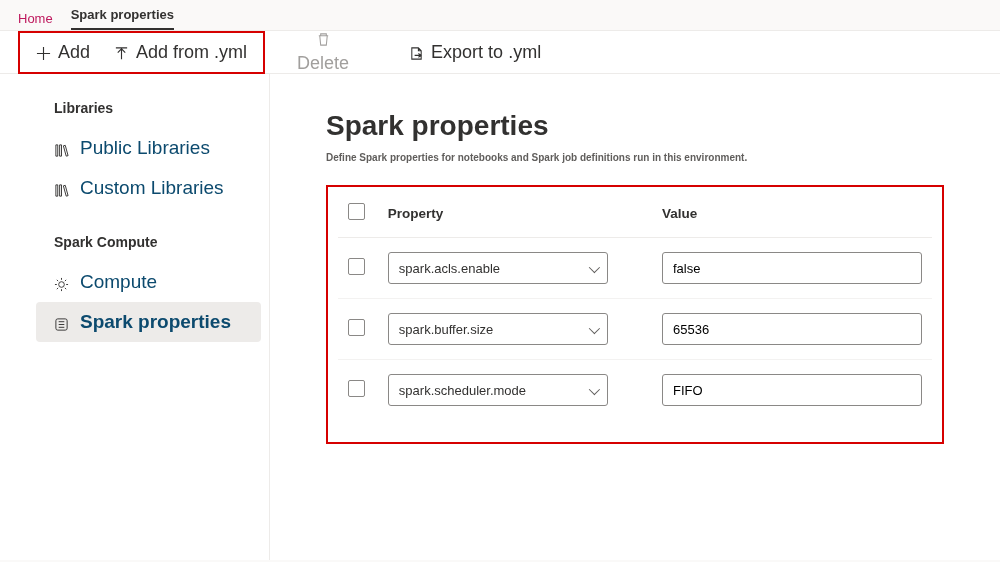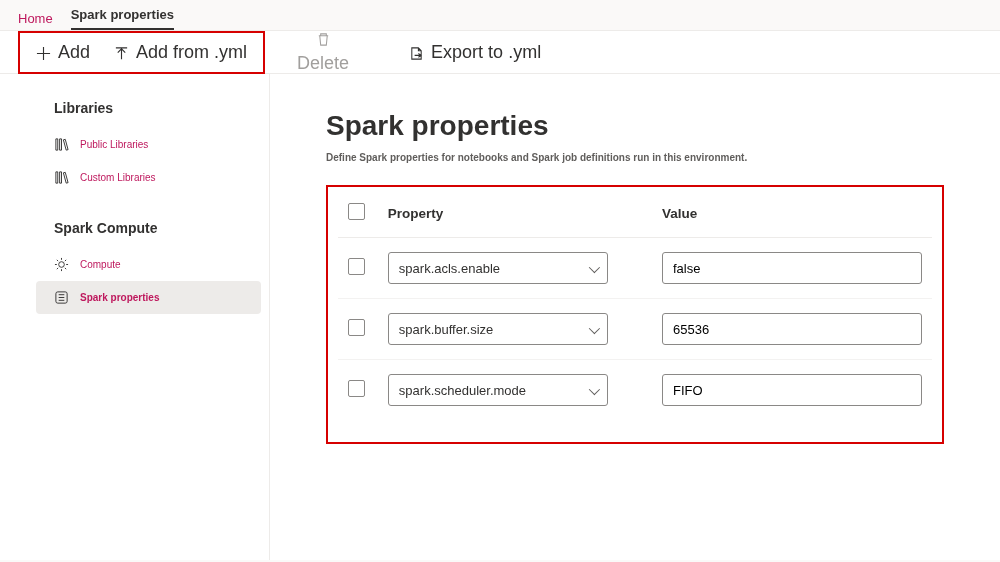--- a/index.html
+++ b/index.html
@@ -73,22 +73,22 @@
     .side-head {
       padding: 0 26px 12px 26px;
       font-size: 14px;
       font-weight: 600;
       color: #323130;
     }
     .side-item {
       display:flex; align-items:center; gap:11px;
       padding: 9px 26px;
       cursor:pointer;
-      font-size: 10px;
-      color:#be185d;
+      font-size: 19px;
+      color:#0c4a6e;
     }
     .side-item.active { background:#edebe9; font-weight:600; border-radius:4px; margin: 0 8px; padding:9px 18px;}
     .side-spacer { height: 26px; }
 
     .content {
       flex:1;
       padding: 36px 56px 0 56px;
     }
     .page-title {
       font-size: 28px;

